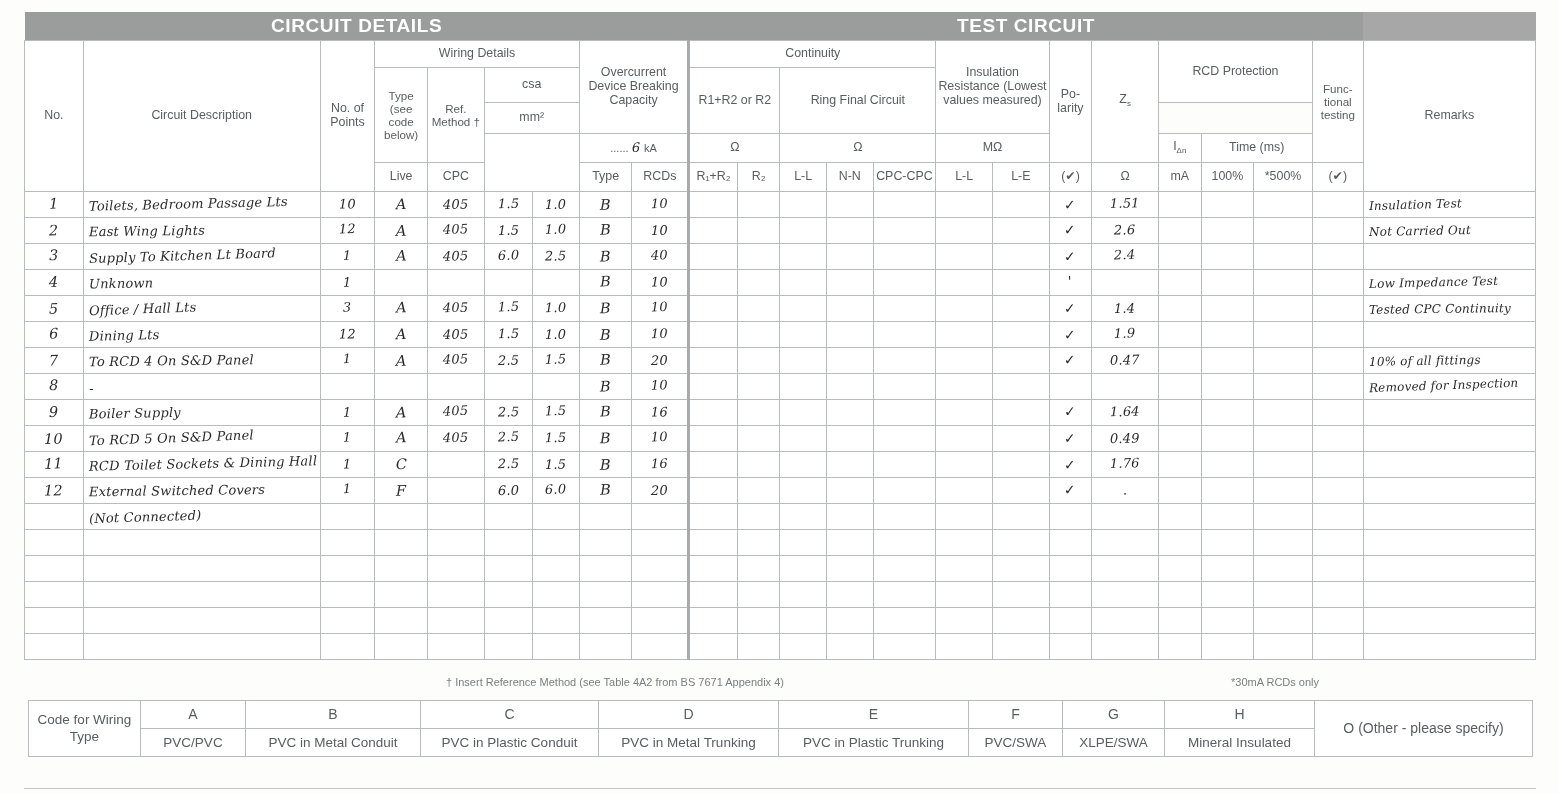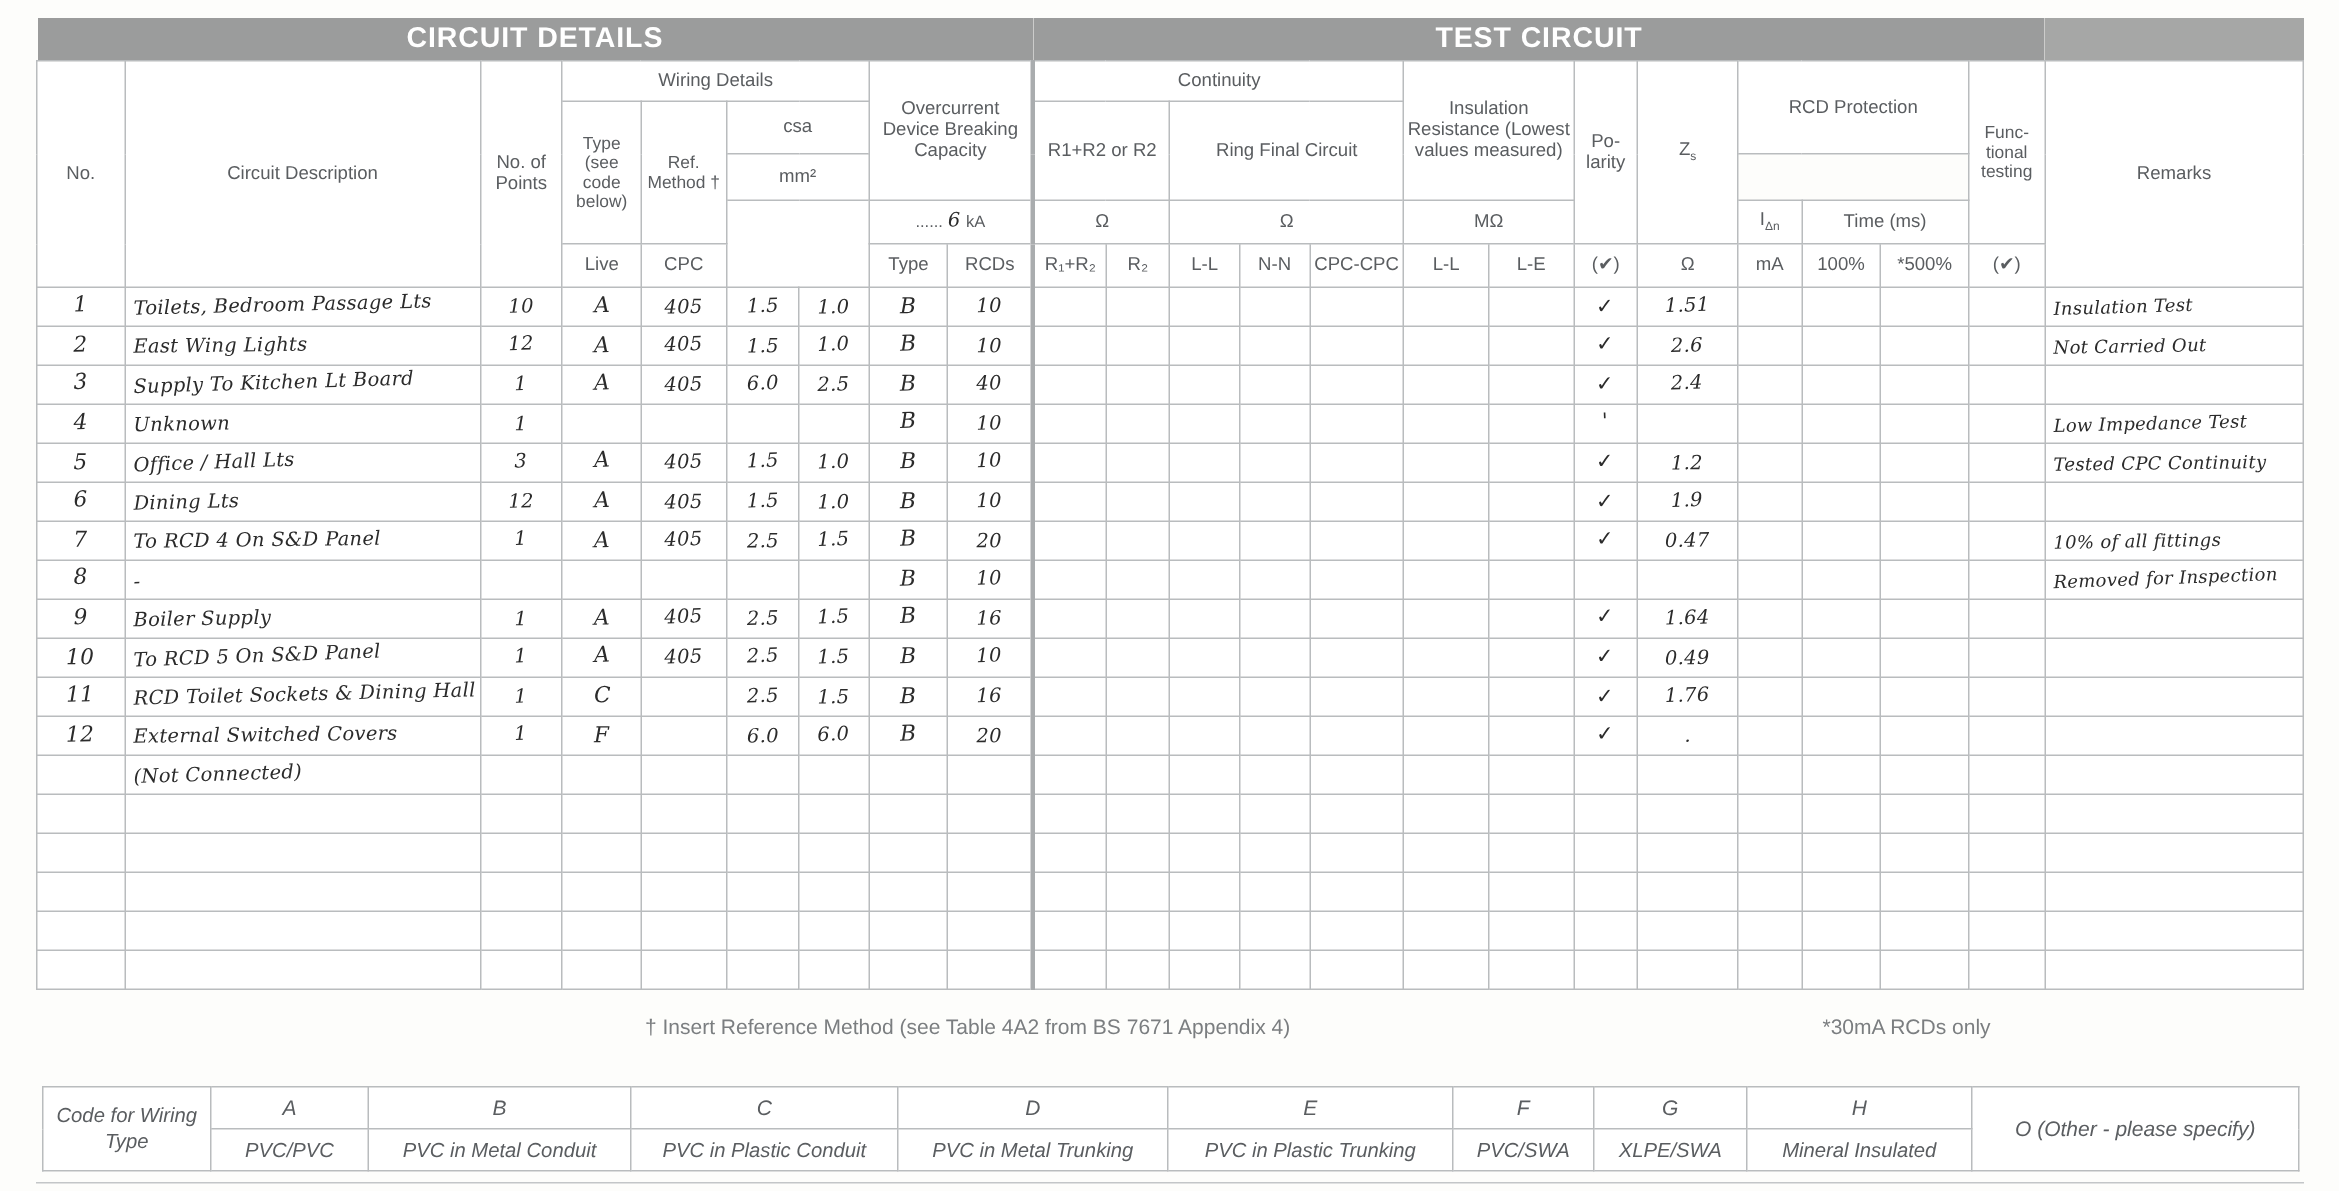--- a/index.html
+++ b/index.html
@@ -61,22 +61,23 @@
   .hw.left{display:block;text-align:left;padding-left:5px;transform:rotate(-.7deg);}
   .hw.tick{font-style:normal;font-size:14px;transform:rotate(-13deg);}
   .datarow td{height:25px;}
   .datarow td.desc{text-align:left;}
   .datarow td.rem{text-align:left;}
 
   
   .sep{border-left:3px solid #a9acae !important;}
 
   .note{
-    font-size:14px;color:#7b7e80;
+    font-size:11px;color:#7b7e80;
     position:absolute;
+    margin-left:16px;
   }
 
   
   .code-tbl td{height:27px;font-size:13.5px;padding:0 4px;}
   .code-tbl td.label{font-size:13.5px;line-height:1.25;}
   .code-tbl td.letter{font-size:14px;}
   .rule{position:absolute;left:24px;width:1512px;height:1px;background:#c3c6c8;}
 </style>
 </head>
 <body>
@@ -313,21 +314,21 @@
           <td><span class="hw lg" style="transform: rotate(-1.4deg) translateY(0px);">B</span></td>
           <td><span class="hw" style="transform: rotate(-2.1deg) translateY(-0.8px);">10</span></td>
           <td class="sep"></td>
           <td></td>
           <td></td>
           <td></td>
           <td></td>
           <td></td>
           <td></td>
           <td><span class="hw tick" style="transform: rotate(-1.4deg) translateY(0px);">✓</span></td>
-          <td><span class="hw" style="transform: rotate(-0.7deg) translateY(0.8px);">1.2</span></td>
+          <td><span class="hw" style="transform: rotate(-0.7deg) translateY(0.8px);">1.4</span></td>
           <td></td>
           <td></td>
           <td></td>
           <td></td>
           <td class="rem">
             <span class="hw left sm" style="transform: rotate(-0.7deg) translateY(0.8px);">Tested CPC Continuity</span>
           </td>
         </tr>
         <tr class="datarow">
           <td><span class="hw lg" style="transform: rotate(-1.75deg) translateY(-0.4px);">6</span></td>
@@ -673,21 +674,21 @@
           <td></td>
           <td></td>
           <td class="rem"></td>
         </tr>
       </tbody>
   </table>
 
   <div class="note" style="left:430px;top:676px;">† Insert Reference Method (see Table 4A2 from BS 7671 Appendix 4)</div>
   <div class="note" style="left:1215px;top:676px;">*30mA RCDs only</div>
 
-  <table class="tbl code-tbl" id="code-table" style="position:absolute;left:28px;top:724px;width:1504px;font-style:italic;">
+  <table class="tbl code-tbl" id="code-table" style="position:absolute;left:28px;top:700px;width:1504px;">
     <colgroup>
       <col style="width:112px">
       <col style="width:105px">
       <col style="width:175px">
       <col style="width:178px">
       <col style="width:180px">
       <col style="width:190px">
       <col style="width:94px">
       <col style="width:102px">
       <col style="width:150px">

